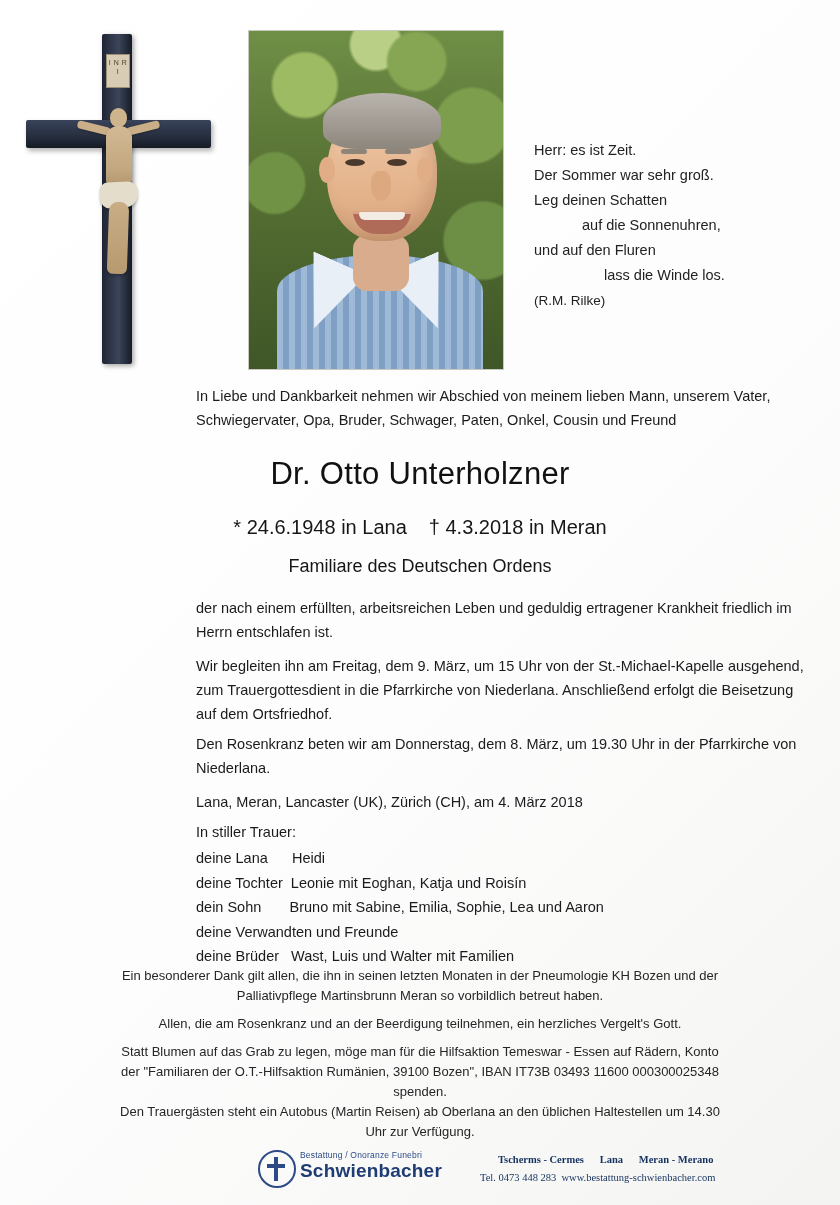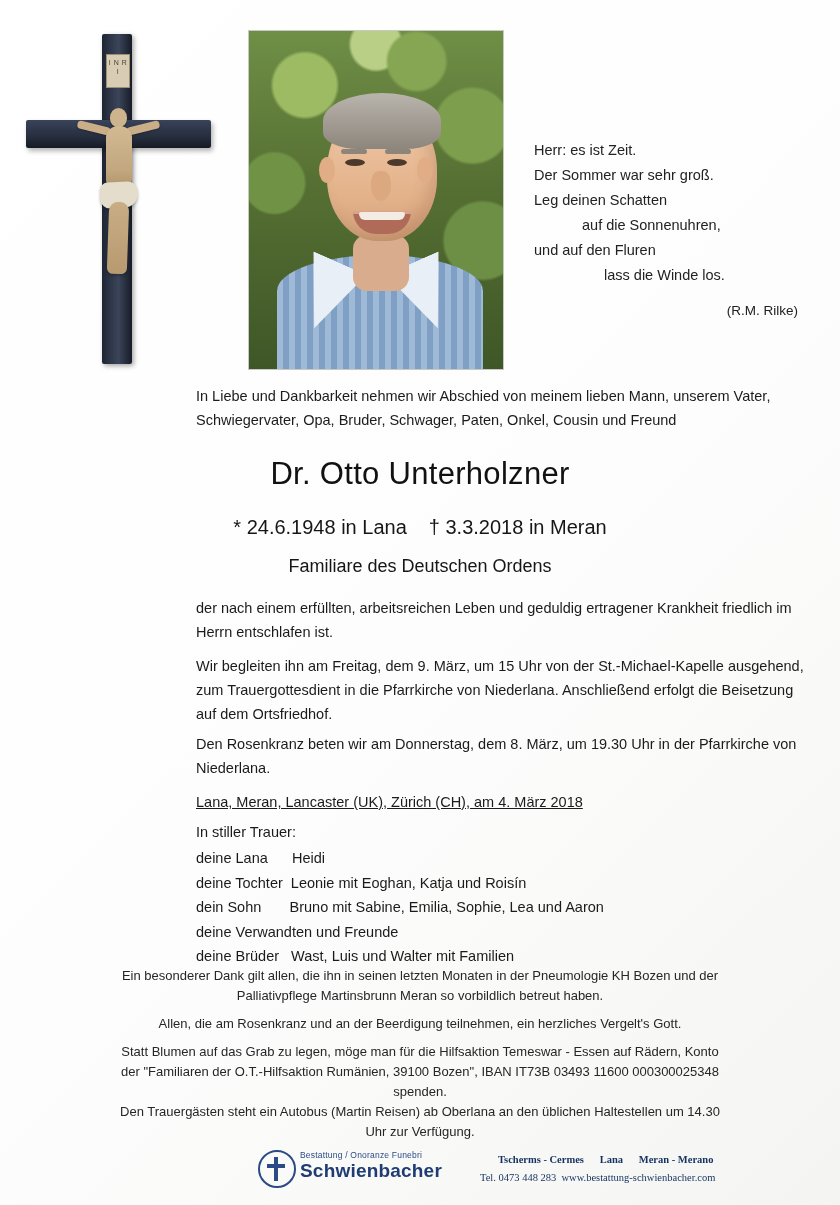--- a/index.html
+++ b/index.html
@@ -260,23 +260,21 @@
     top: 138px;
     width: 282px;
     font-size: 14.5px;
     line-height: 25px;
     color: #222;
   }
   .poem div { white-space: pre; }
   .poem .ind1 { padding-left: 48px; }
   .poem .ind2 { padding-left: 70px; }
   .poem .author {
-    text-align: right;
     font-size: 13.5px;
-    margin-top: 10px;
     padding-right: 18px;
   }
   
   .intro {
     position: absolute;
     left: 196px;
     top: 384px;
     width: 610px;
     font-size: 14.5px;
     line-height: 24px;
@@ -315,21 +313,21 @@
     position: absolute;
     left: 196px;
     width: 620px;
     font-size: 14.5px;
     line-height: 24px;
     color: #1b1b1b;
   }
   .p1 { top: 596px; }
   .p2 { top: 654px; }
   .p3 { top: 732px; }
-  .p4 { top: 790px; text-decoration: underline; }
+  .p4 { top: 790px; }
   .p5 { top: 820px; }
   .mourners {
     position: absolute;
     left: 196px;
     top: 846px;
     width: 620px;
     font-size: 14.5px;
     line-height: 24.5px;
   }
   .mourners .row { display: block; white-space: pre; }
@@ -464,21 +462,21 @@
     <div class="ind1">auf die Sonnenuhren,</div>
     <div>und auf den Fluren</div>
     <div class="ind2">lass die Winde los.</div>
     <div class="author">(R.M. Rilke)</div>
   </div>
 
   <div class="intro">In Liebe und Dankbarkeit nehmen wir Abschied von meinem lieben Mann, unserem Vater, Schwiegervater, Opa, Bruder, Schwager, Paten, Onkel, Cousin und Freund</div>
 
   <div class="name">Dr. Otto Unterholzner</div>
   <div class="dates">
-    <span>* 24.6.1948 in Lana</span><span class="sep"></span><span>† 3.3.2018 in Meran</span>
+    <span>* 24.6.1948 in Lana</span><span class="sep"></span><span>† 4.3.2018 in Meran</span>
   </div>
   <div class="order">Familiare des Deutschen Ordens</div>
 
   <div class="para p1">der nach einem erfüllten, arbeitsreichen Leben und geduldig ertragener Krankheit friedlich im Herrn entschlafen ist.</div>
   <div class="para p2">Wir begleiten ihn am Freitag, dem 9. März, um 15 Uhr von der St.-Michael-Kapelle ausgehend, zum Trauergottesdient in die Pfarrkirche von Niederlana. Anschließend erfolgt die Beisetzung auf dem Ortsfriedhof.</div>
   <div class="para p3">Den Rosenkranz beten wir am Donnerstag, dem 8. März, um 19.30 Uhr in der Pfarrkirche von Niederlana.</div>
   <div class="para p4">Lana, Meran, Lancaster (UK), Zürich (CH), am 4. März 2018</div>
   <div class="para p5">In stiller Trauer:</div>
 
   <div class="mourners">

